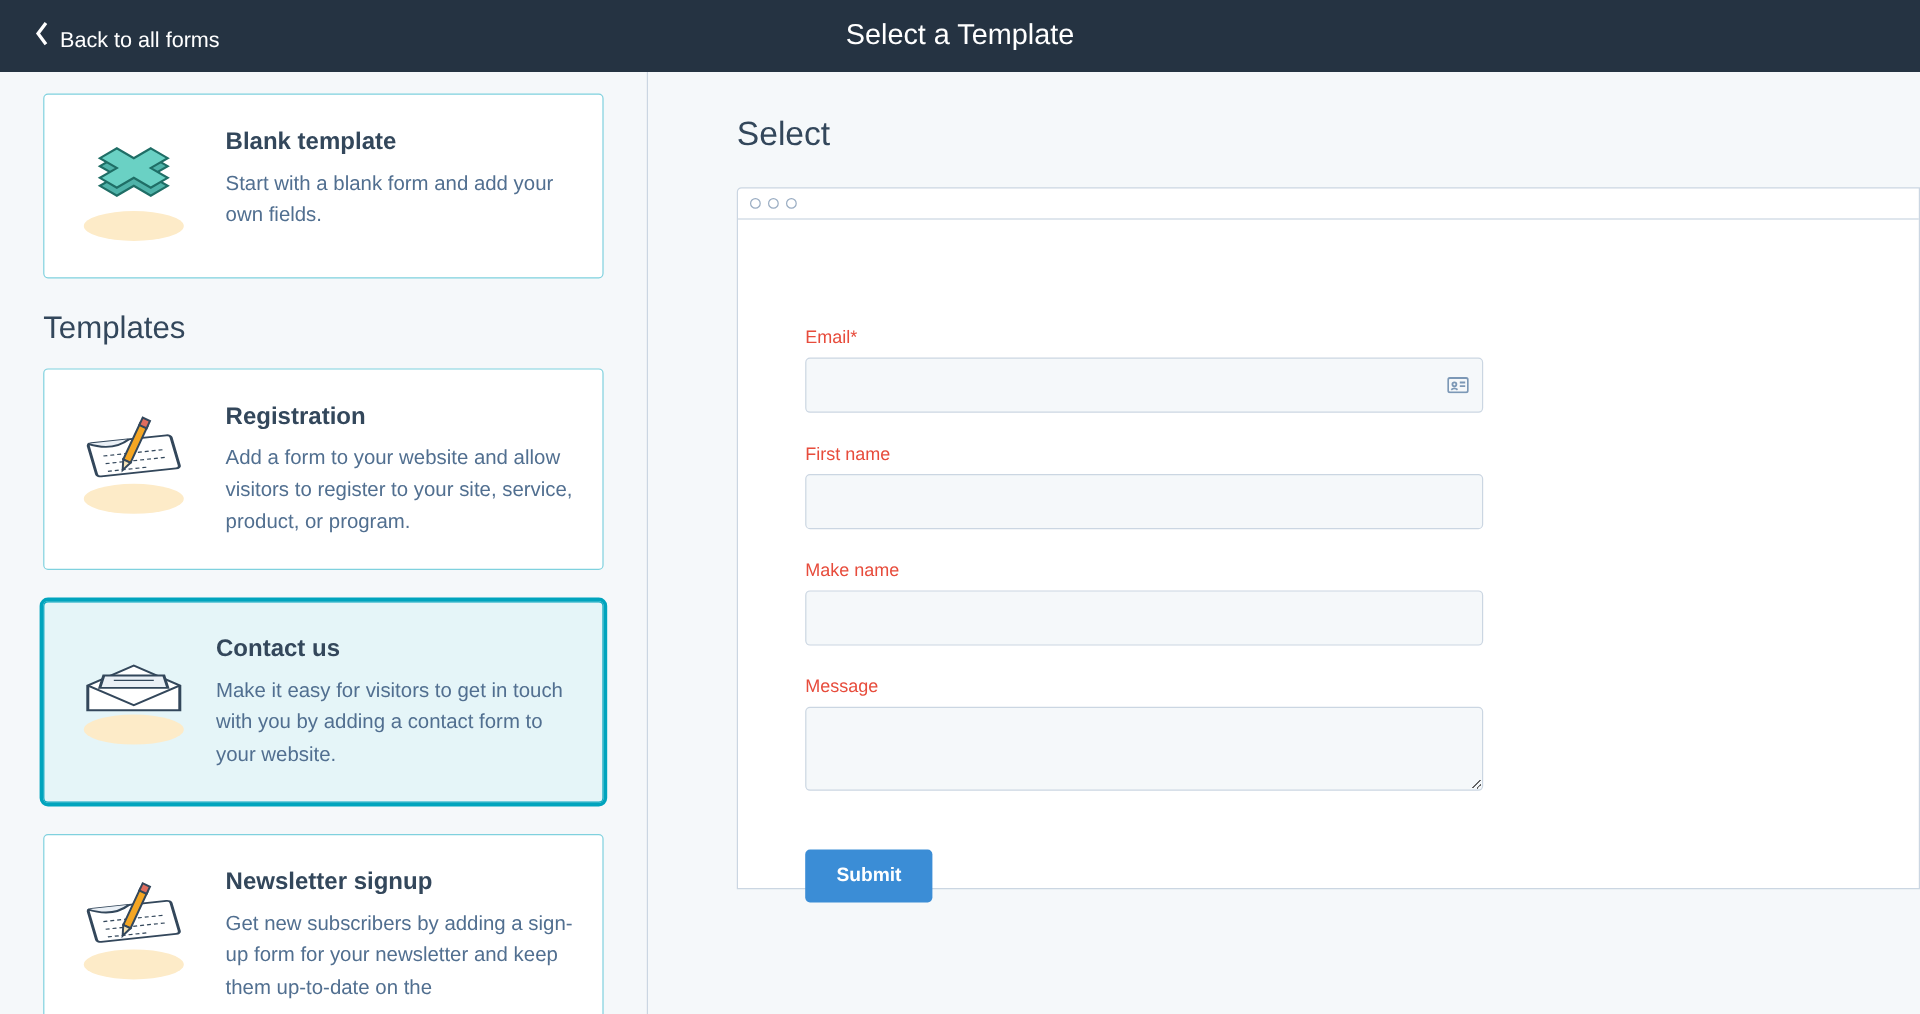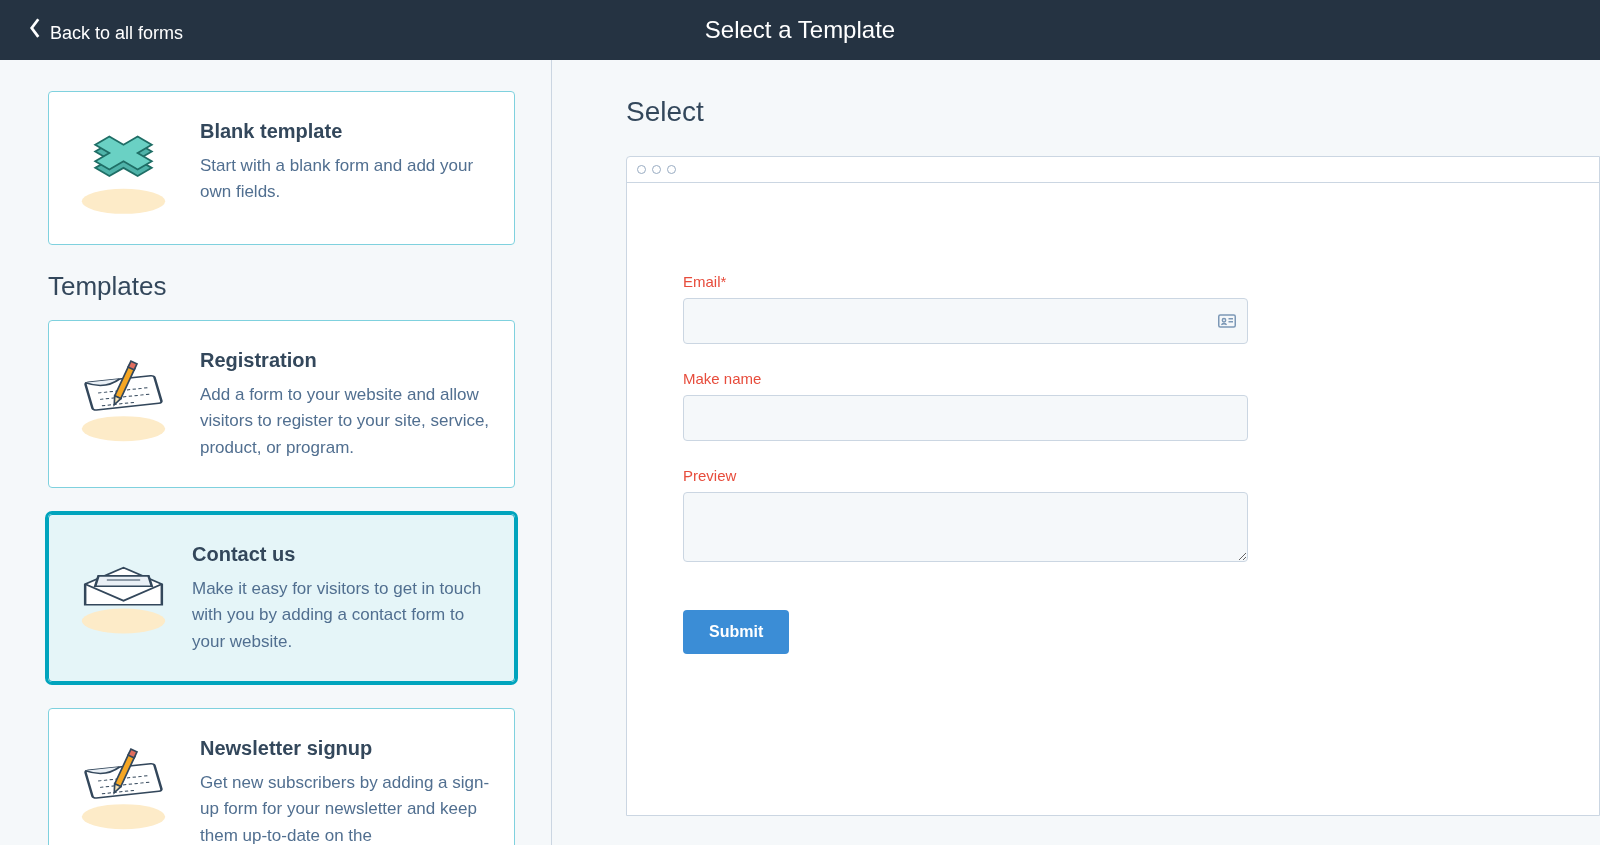--- a/index.html
+++ b/index.html
@@ -34,24 +34,23 @@
   }
 
   .body {
     display: flex;
     height: calc(100% - 60px);
     position: relative;
   }
 
   .sidebar {
     width: 540px;
-    padding: 31px 36px 0 36px;
+    padding: 18px 36px 0 36px;
     border-right: 1px solid #cbd6e2;
     overflow-y: auto;
-    margin-left: 12px;
   }
   .section-heading {
     font-size: 26px;
     font-weight: 400;
     color: #33475b;
     margin: 26px 0 18px 0;
   }
 
   .card {
     border: 1px solid #7fd1de;
@@ -101,21 +100,21 @@
   .preview-heading {
     font-size: 28px;
     font-weight: 400;
     color: #33475b;
     margin-bottom: 28px;
   }
   .browser-frame {
     border: 1px solid #cbd6e2;
     border-radius: 4px 0 0 0;
     background: #fff;
-    height: 660px;
+    height: 585px;
   }
   .browser-bar {
     height: 26px;
     border-bottom: 1px solid #cbd6e2;
     display: flex;
     align-items: center;
     padding-left: 10px;
     gap: 6px;
   }
   .browser-bar .dot {
@@ -292,28 +291,32 @@
                 <rect x="1" y="1" width="22" height="16" rx="2"></rect>
                 <circle cx="8" cy="8" r="2.2"></circle>
                 <path d="M4.5 14 Q8 11 11.5 14"></path>
                 <line x1="14" y1="6" x2="20" y2="6"></line>
                 <line x1="14" y1="10" x2="20" y2="10"></line>
               </svg>
             </span>
           </div>
         </div>
 
+        <div class="form-group">
+          <label class="form-label">First name</label>
+          <input class="form-input" style="">
+        </div>
 
         <div class="form-group">
           <label class="form-label">Make name</label>
           <input class="form-input" style="">
         </div>
 
         <div class="form-group">
-          <label class="form-label">Preview</label>
+          <label class="form-label">Message</label>
           <textarea class="form-input textarea" style=""></textarea>
         </div>
 
         <button class="submit-btn">Submit</button>
 
       </div>
     </div>
   </div>
 
 </div>

